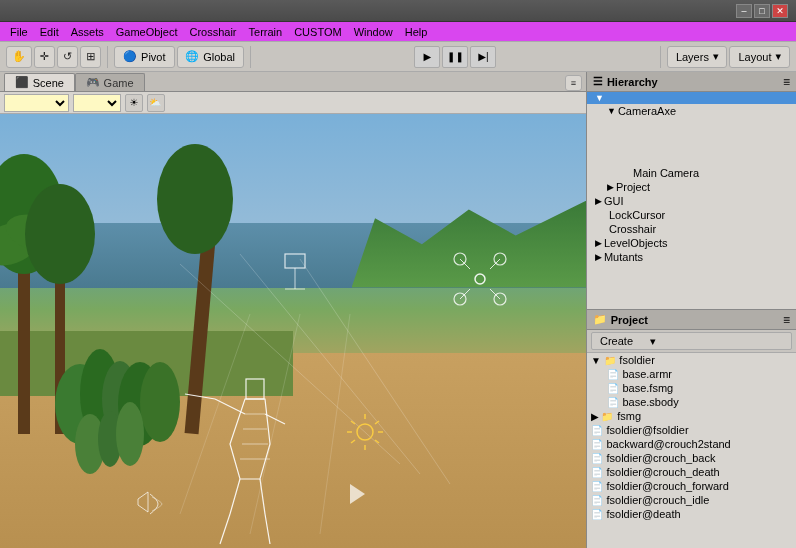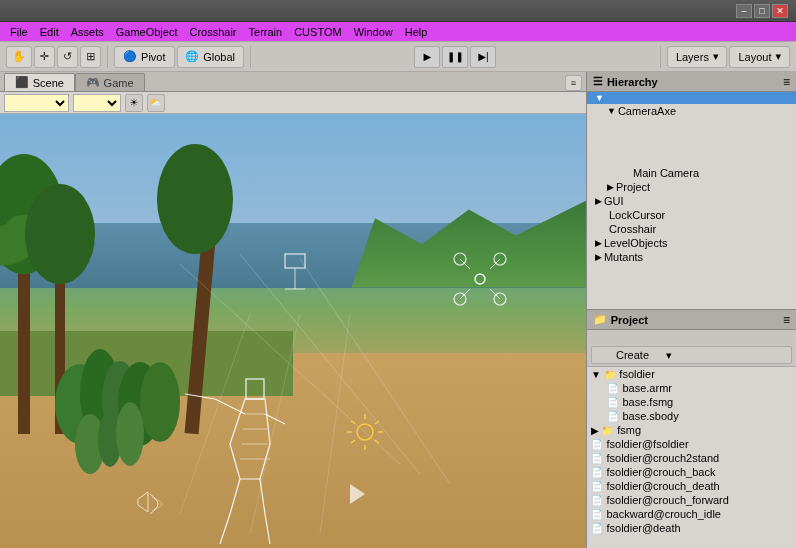--- a/index.html
+++ b/index.html
@@ -222,28 +222,27 @@
     
     #project-panel {
       height: 50%;
       display: flex;
       flex-direction: column;
     }
     .create-btn {
       background: #d0cdc8;
       border: 1px solid #aaa;
       border-radius: 2px;
-      padding: 1px 24px;
+      padding: 1px 8px;
       cursor: pointer;
       font-size: 11px;
       height: 18px;
       display: flex;
       align-items: center;
       gap: 17px;
-      margin-top: 14px;
     }
     .create-toolbar {
       padding: 2px 4px;
       background: #c8c5c0;
       border-bottom: 1px solid #aaa;
     }
     .project-item {
       display: flex;
       align-items: center;
       padding: 1px 4px;
@@ -542,37 +541,37 @@
           <span class="project-icon">▶</span>
           <span class="project-icon folder-icon">📁</span>
           <span>fsmg</span>
         </div>
         <div class="project-item">
           <span class="project-icon file-icon">📄</span>
           <span>fsoldier@fsoldier</span>
         </div>
         <div class="project-item">
           <span class="project-icon file-icon">📄</span>
-          <span>fsoldier@crouch2stand</span>
+          <span>backward@crouch2stand</span>
         </div>
         <div class="project-item">
           <span class="project-icon file-icon">📄</span>
           <span>fsoldier@crouch_back</span>
         </div>
         <div class="project-item">
           <span class="project-icon file-icon">📄</span>
           <span>fsoldier@crouch_death</span>
         </div>
         <div class="project-item">
           <span class="project-icon file-icon">📄</span>
           <span>fsoldier@crouch_forward</span>
         </div>
         <div class="project-item">
           <span class="project-icon file-icon">📄</span>
-          <span>backward@crouch_idle</span>
+          <span>fsoldier@crouch_idle</span>
         </div>
         <div class="project-item">
           <span class="project-icon file-icon">📄</span>
           <span>fsoldier@death</span>
         </div>
       </div>
     </div>
   </div>
 </div>
 

